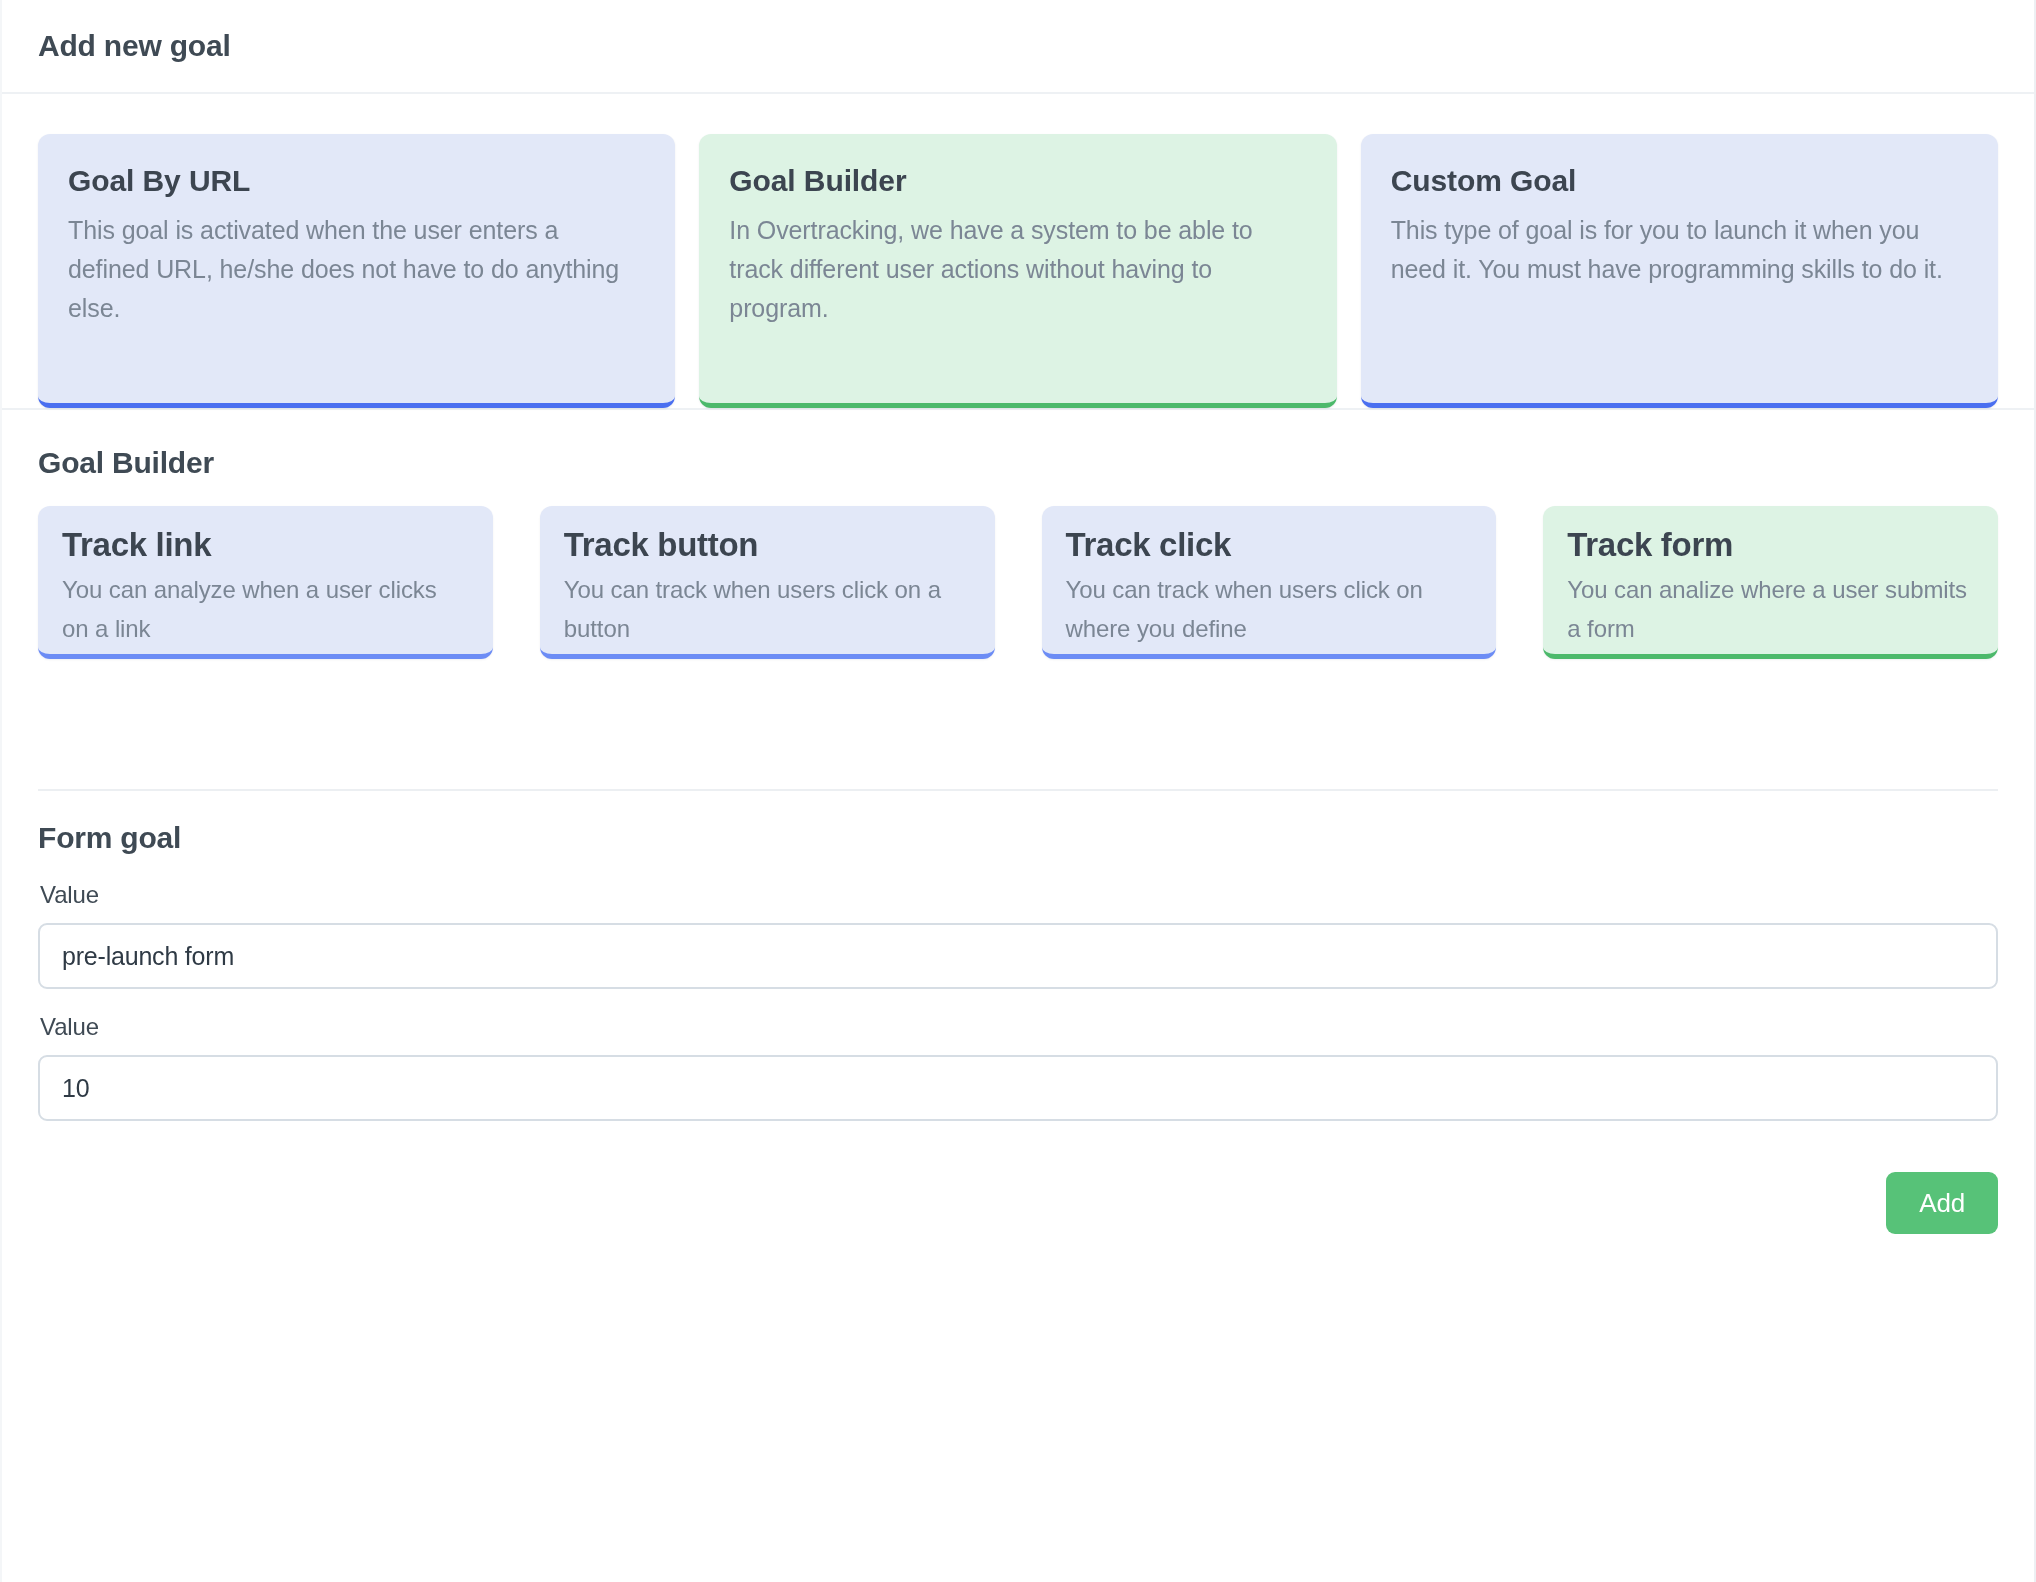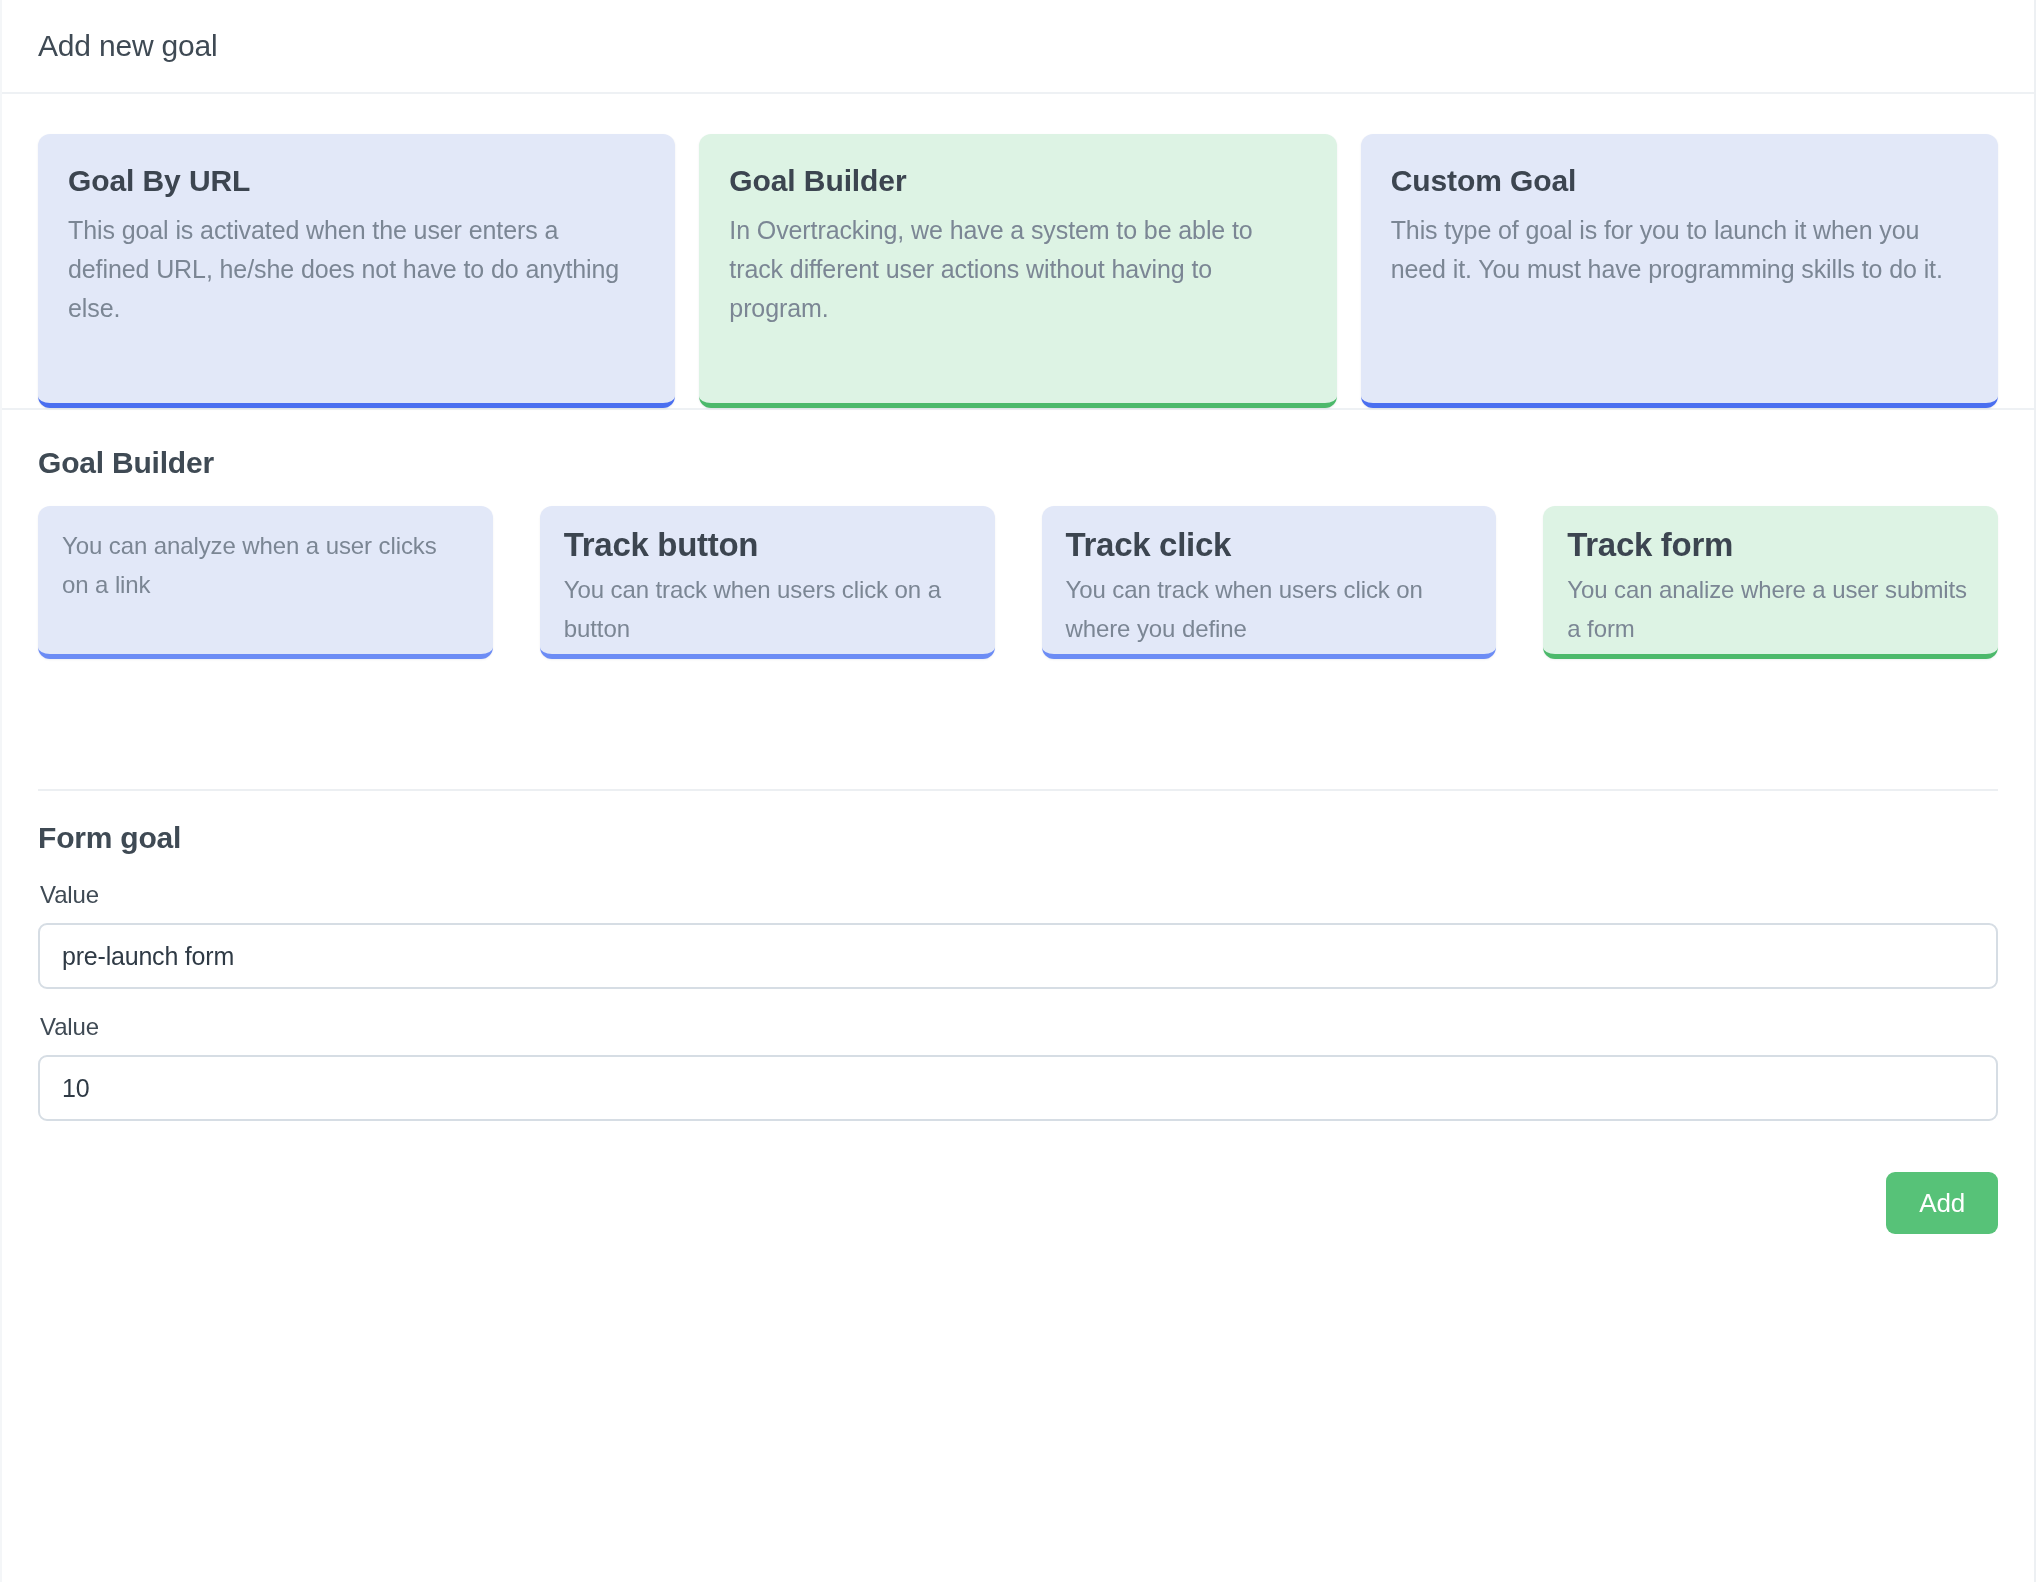--- a/index.html
+++ b/index.html
@@ -28,21 +28,21 @@
   
   .panel-header {
     height: 94px;
     padding: 0 36px;
     display: flex;
     align-items: center;
     border-bottom: 2px solid #eef1f4;
   }
   .panel-header-title {
     font-size: 30px;
-    font-weight: normal;
+    font-weight: bold;
     color: #3f4a54;
     letter-spacing: -0.2px;
   }
 
   
   .goaltype-row {
     display: flex;
     gap: 24px;
     padding: 40px 36px 0 36px;
     border-bottom: 2px solid #eef1f4;
@@ -215,20 +215,21 @@
     </div>
 
   </div>
 
   <div class="builder-section">
     <div class="section-title">Goal Builder</div>
 
     <div class="track-row">
 
       <div class="track-card">
+        <div class="track-title">Track link</div>
         <div class="track-desc">You can analyze when a user clicks on a link</div>
       </div>
 
       <div class="track-card">
         <div class="track-title">Track button</div>
         <div class="track-desc">You can track when users click on a button</div>
       </div>
 
       <div class="track-card">
         <div class="track-title">Track click</div>

